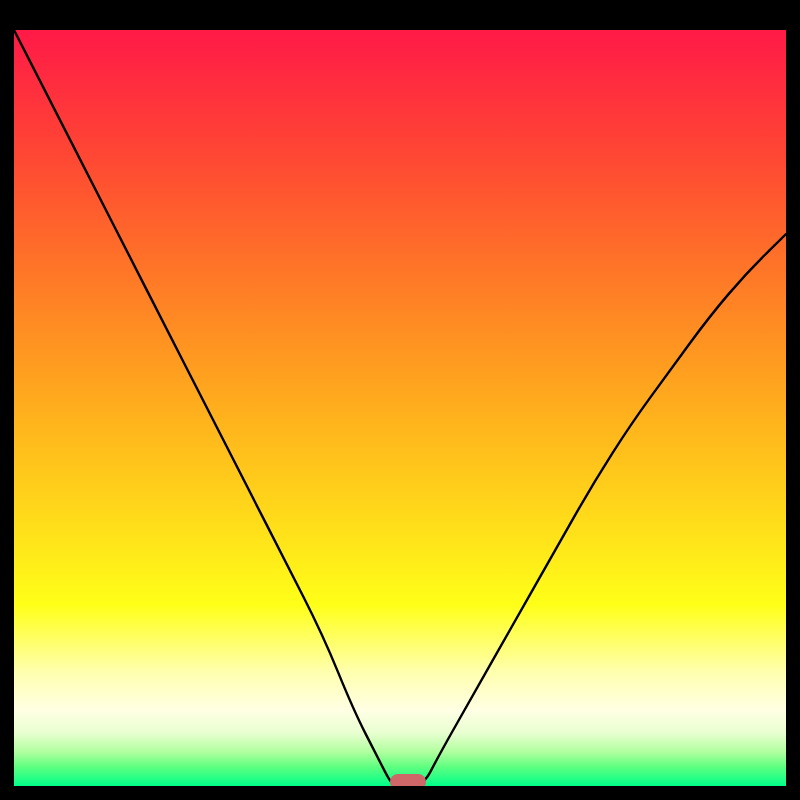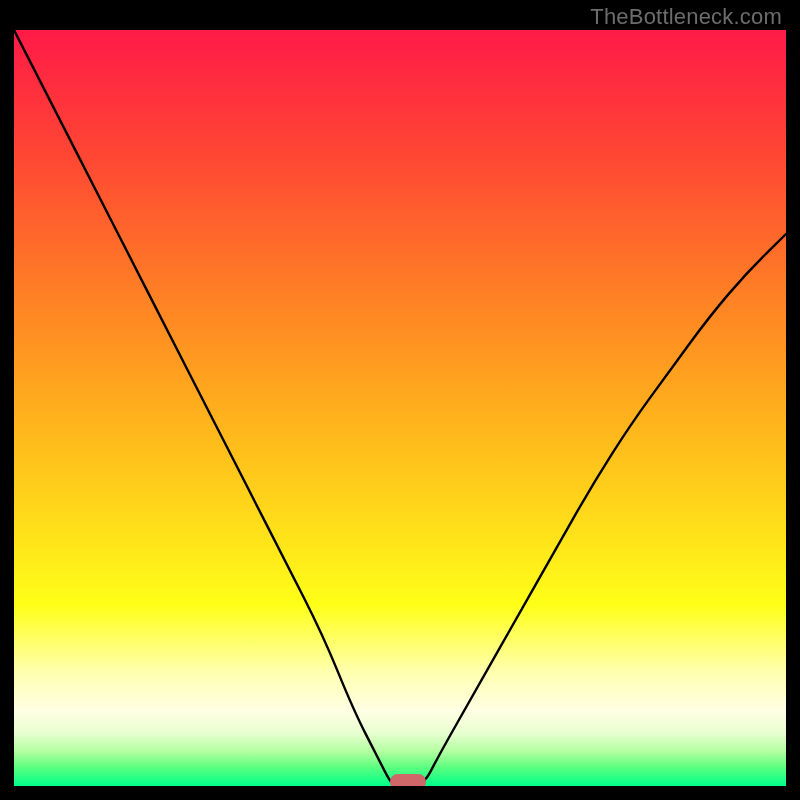--- a/index.html
+++ b/index.html
@@ -71,21 +71,20 @@
     background: #cf6667;
     z-index: 4;
     transform: translate(-50%, -50%);
   }
 </style>
 </head>
 <body>
 
 <div class="frame">
 
-  <div class="watermark">TheBottleneck.com</div>
 
   <div class="plot-inner">
     <div class="gradient"></div>
 
     <svg class="curve-svg" viewBox="0 0 772 756" preserveAspectRatio="none">
       <path id="curve-path" d="M 0 0 Q 38.6 75.60000000000002 57.900000000000006 113.39999999999998 Q 77.2 151.19999999999993 96.5 189 Q 115.8 226.80000000000007 135.1 264.6 Q 154.4 302.40000000000003 173.7 340.20000000000005 Q 193 378 212.3 415.79999999999995 Q 231.6 453.59999999999997 250.89999999999998 491.4 Q 270.2 529.2 289.5 567 Q 308.8 604.8 324.24 642.5999999999999 Q 339.68 680.4 351.26 703.0799999999999 Q 362.84 725.76 370.55999999999995 740.88 Q 378.28 756 382.14 756 Q 386 756 397.58000000000004 756 Q 409.16 756 416.88 740.88 Q 424.6 725.76 443.9 691.74 Q 463.2 657.72 482.5 623.7 Q 501.8 589.6800000000001 521.1 555.6600000000001 Q 540.4 521.64 559.7 487.62 Q 579 453.59999999999997 598.3 423.36 Q 617.6 393.12 636.9 366.65999999999997 Q 656.1999999999999 340.2 675.5 313.74 Q 694.8000000000001 287.28000000000003 714.1 264.6 Q 733.4 241.91999999999996 752.7 223.01999999999998 T 772 204.12" fill="none" stroke="#000" stroke-width="2.4" stroke-linejoin="round" stroke-linecap="round"></path>
     </svg>
 
     <div id="marker" class="marker" style="left: 393.72px; top: 752px;"></div>
   </div>

